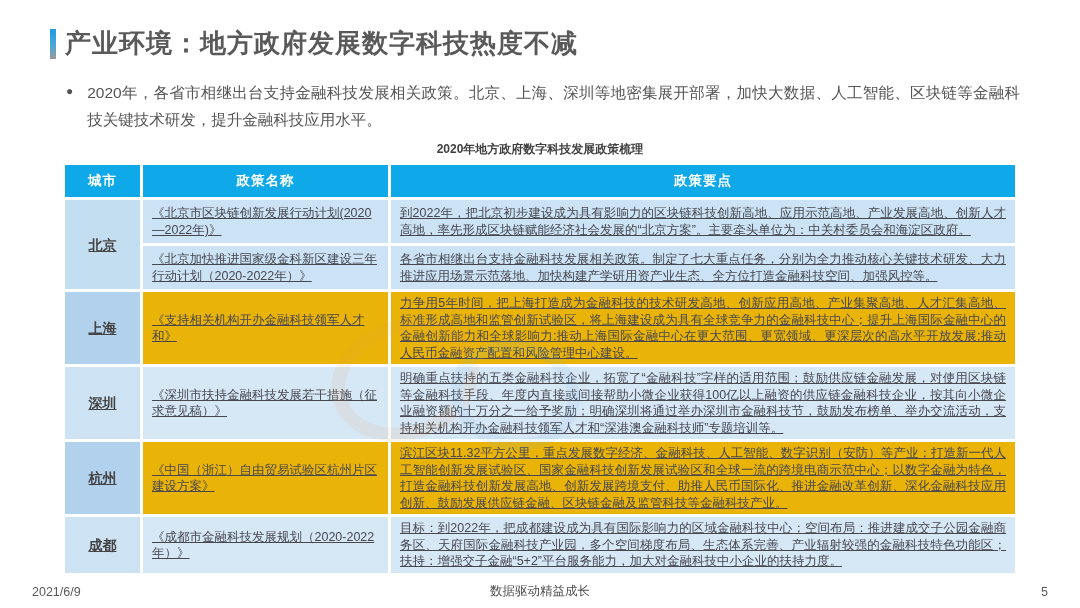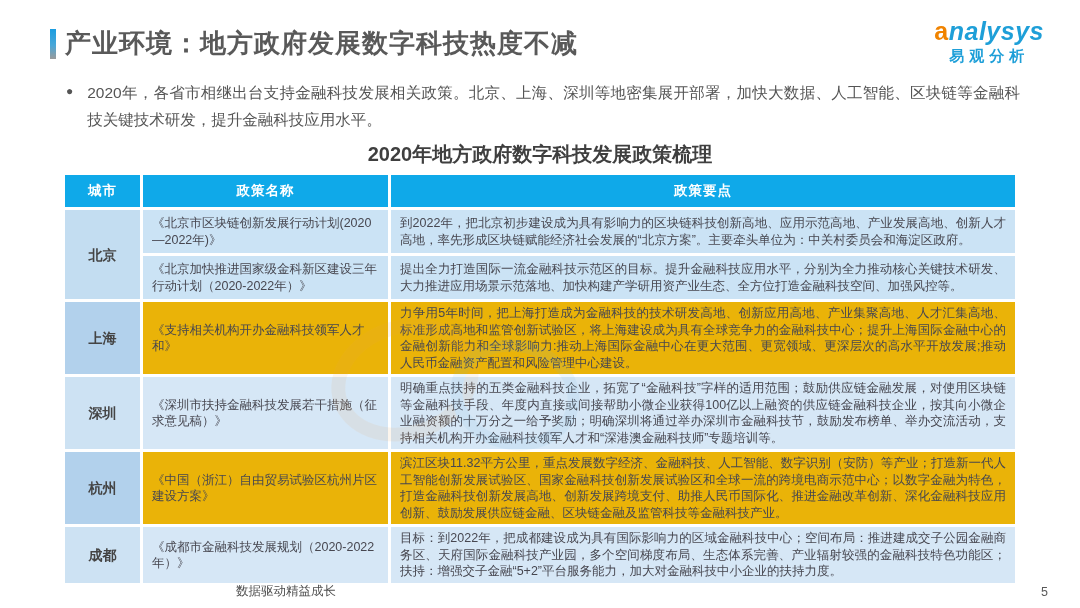--- a/index.html
+++ b/index.html
@@ -17,31 +17,31 @@
   .logo-en { font-size: 25px; font-weight: bold; color: #1e9fd8; font-style: italic; letter-spacing: 0.5px; }
   .logo-en .logo-a { color: #f08300; font-style: normal; }
   .logo-cn { font-size: 15px; color: #1e9fd8; letter-spacing: 5px; margin-top: 2px; font-weight: bold; }
 
   
   .bullet-block { display: flex; padding: 18px 60px 0 66px; }
   .bullet-dot { font-size: 12px; color: #555; margin: 5px 14px 0 0; }
   .bullet-text { font-size: 15.5px; line-height: 1.75; color: #555; text-align: justify; }
 
   
-  .table-title { text-align: center; font-size: 20px; font-weight: bold; color: #3f3f3f;
+  .table-title { text-align: center; font-size: 12px; font-weight: bold; color: #3f3f3f;
     margin: 8px 0 4px 0; }
 
   
   table { border-collapse: separate; border-spacing: 3px; margin: 0 auto;
     width: 956px; table-layout: fixed; }
   col.c-city { width: 75px; }
   col.c-name { width: 245px; }
   th { background: #0fa9e9; color: #ffffff; font-size: 13.5px; font-weight: bold;
     height: 32px; letter-spacing: 1px; }
-  td { vertical-align: middle; font-size: 12.5px; line-height: 1.32; color: #474750; }
+  td { vertical-align: middle; font-size: 12.5px; line-height: 1.32; color: #474750; text-decoration: underline; }
   td.city { text-align: center; font-size: 14px; font-weight: bold; color: #444; }
   td.name { padding: 5px 9px; }
   td.points { padding: 3px 9px; text-align: justify; }
   .r-a td { background: #cbe3f5; }
   .r-a td.city { background: #c3ddf1; }
   .r-b td { background: #eab308; }
   .r-b td.city { background: #b2d1ec; }
   .r-c td { background: #d6e7f6; }
   .r-c td.city { background: #cde2f3; }
 
@@ -63,24 +63,20 @@
 </head>
 <body>
 
 <div class="slide">
 
   <div class="title-row">
     <div class="accent-bar"></div>
     <div class="page-title">产业环境：地方政府发展数字科技热度不减</div>
   </div>
 
-  <div class="logo">
-    <div class="logo-en"><span class="logo-a">a</span><span>nalysys</span></div>
-    <div class="logo-cn">易观分析</div>
-  </div>
 
   <div class="bullet-block">
     <span class="bullet-dot">●</span>
     <p class="bullet-text">2020年，各省市相继出台支持金融科技发展相关政策。北京、上海、深圳等地密集展开部署，加快大数据、人工智能、区块链等金融科技关键技术研发，提升金融科技应用水平。</p>
   </div>
 
   <div class="table-title">2020年地方政府数字科技发展政策梳理</div>
 
   <div class="watermark">
     <div class="ring1"></div>
@@ -101,21 +97,21 @@
       </tr>
     </thead>
     <tbody>
       <tr class="r-a">
         <td class="city" rowspan="2">北京</td>
         <td class="name">《北京市区块链创新发展行动计划(2020—2022年)》</td>
         <td class="points">到2022年，把北京初步建设成为具有影响力的区块链科技创新高地、应用示范高地、产业发展高地、创新人才高地，率先形成区块链赋能经济社会发展的“北京方案”。主要牵头单位为：中关村委员会和海淀区政府。</td>
       </tr>
       <tr class="r-a">
         <td class="name">《北京加快推进国家级金科新区建设三年行动计划（2020-2022年）》</td>
-        <td class="points">提出全力打造国际一流金融科技示范区的目标。提升金融科技应用水平，分别为全力推动核心关键技术研发、大力推进应用场景示范落地、加快构建产学研用资产业生态、全方位打造金融科技空间、加强风控等。</td>
+        <td class="points">各省市相继出台支持金融科技发展相关政策。制定了七大重点任务，分别为全力推动核心关键技术研发、大力推进应用场景示范落地、加快构建产学研用资产业生态、全方位打造金融科技空间、加强风控等。</td>
       </tr>
       <tr class="r-b">
         <td class="city">上海</td>
         <td class="name">《支持相关机构开办金融科技领军人才和》</td>
         <td class="points">力争用5年时间，把上海打造成为金融科技的技术研发高地、创新应用高地、产业集聚高地、人才汇集高地、标准形成高地和监管创新试验区，将上海建设成为具有全球竞争力的金融科技中心；提升上海国际金融中心的金融创新能力和全球影响力:推动上海国际金融中心在更大范围、更宽领域、更深层次的高水平开放发展;推动人民币金融资产配置和风险管理中心建设。</td>
       </tr>
       <tr class="r-c">
         <td class="city">深圳</td>
         <td class="name">《深圳市扶持金融科技发展若干措施（征求意见稿）》</td>
         <td class="points">明确重点扶持的五类金融科技企业，拓宽了“金融科技”字样的适用范围；鼓励供应链金融发展，对使用区块链等金融科技手段、年度内直接或间接帮助小微企业获得100亿以上融资的供应链金融科技企业，按其向小微企业融资额的十万分之一给予奖励；明确深圳将通过举办深圳市金融科技节，鼓励发布榜单、举办交流活动，支持相关机构开办金融科技领军人才和“深港澳金融科技师”专题培训等。</td>
@@ -127,17 +123,18 @@
       </tr>
       <tr class="r-c">
         <td class="city">成都</td>
         <td class="name">《成都市金融科技发展规划（2020-2022年）》</td>
         <td class="points">目标：到2022年，把成都建设成为具有国际影响力的区域金融科技中心；空间布局：推进建成交子公园金融商务区、天府国际金融科技产业园，多个空间梯度布局、生态体系完善、产业辐射较强的金融科技特色功能区；扶持：增强交子金融“5+2”平台服务能力，加大对金融科技中小企业的扶持力度。</td>
       </tr>
     </tbody>
   </table>
 
   <div class="footer">
+    <span class="f-left">2021/6/9</span>
     <span class="f-center">数据驱动精益成长</span>
     <span class="f-right">5</span>
   </div>
 
 </div>
 
 </body></html>

